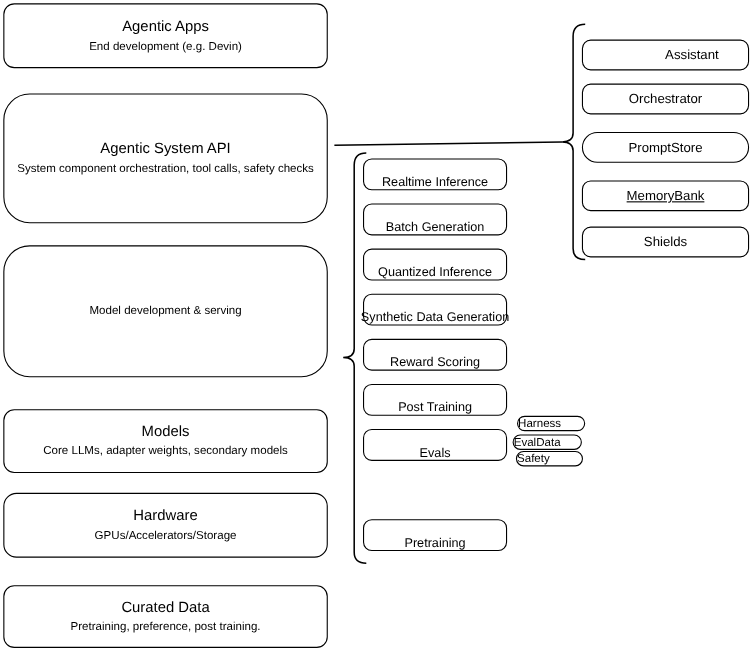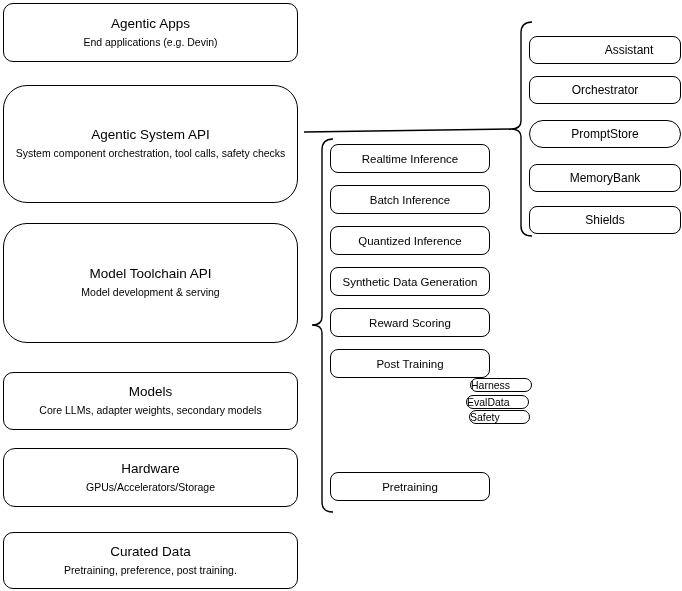--- a/index.html
+++ b/index.html
@@ -14,23 +14,23 @@
   .bigbox {
     position:absolute; left:3px; width:295px;
     border:1.5px solid #000000; background:#ffffff;
     display:flex; flex-direction:column; align-items:center; justify-content:center;
     text-align:center; gap:5px; z-index:2;
   }
   .bigbox .title { font-size:13.5px; line-height:1.1; }
   .bigbox .subtitle { font-size:10.5px; line-height:1.1; padding:0 6px; }
 
   .service {
-    position:absolute; left:330px; width:160px; height:29px;
+    position:absolute; left:330px; width:131px; height:29px;
     border:1.5px solid #000000; border-radius:8px; background:#ffffff;
-    display:flex; align-items:center; justify-content:center;
+    display:flex; align-items:flex-end; justify-content:center;
     font-size:11.5px; white-space:nowrap; z-index:2;
   }
   .component {
     position:absolute; left:529px; width:152px; height:28px;
     border:1.5px solid #000000; border-radius:8px; background:#ffffff;
     display:flex; align-items:center; justify-content:center;
     font-size:12px; white-space:nowrap; z-index:2;
   }
   .pill {
     position:absolute; height:14px;
@@ -45,30 +45,29 @@
 <div class="canvas">
 
   <svg class="overlay" width="682" height="591" viewBox="0 0 682 591">
     <path d="M 304 132 L 511 129"></path>
     <path d="M 333 139 Q 322 139 322 150 L 322 317 Q 322 325 312 325 Q 322 325 322 333 L 322 502 Q 322 512 333 512"></path>
     <path d="M 532 22 Q 521 22 521 33 L 521 121 Q 521 129 511 129 Q 521 129 521 137 L 521 226 Q 521 236 532 236"></path>
   </svg>
 
   <div class="bigbox" style="top:3px; height:59px; border-radius:10px;">
     <div class="title">Agentic Apps</div>
-    <div class="subtitle">End applications (e.g. Devin)</div>
+    <div class="subtitle">End development (e.g. Devin)</div>
   </div>
 
   <div class="bigbox" style="top:85px; height:118px; border-radius:24px;">
     <div class="title">Agentic System API</div>
     <div class="subtitle">System component orchestration, tool calls, safety checks</div>
   </div>
 
   <div class="bigbox" style="top:223px; height:120px; border-radius:24px;">
-    <div class="title">Model Toolchain API</div>
     <div class="subtitle">Model development &amp; serving</div>
   </div>
 
   <div class="bigbox" style="top:372px; height:58px; border-radius:10px;">
     <div class="title">Models</div>
     <div class="subtitle">Core LLMs, adapter weights, secondary models</div>
   </div>
 
   <div class="bigbox" style="top:448px; height:59px; border-radius:12px;">
     <div class="title">Hardware</div>
@@ -77,33 +76,36 @@
 
   <div class="bigbox" style="top:532px; height:57px; border-radius:10px;">
     <div class="title">Curated Data</div>
     <div class="subtitle">Pretraining, preference, post training.</div>
   </div>
 
   <div class="service" style="top:144px;">
     <span>Realtime Inference</span>
   </div>
   <div class="service" style="top:185px;">
-    <span>Batch Inference</span>
+    <span>Batch Generation</span>
   </div>
   <div class="service" style="top:226px;">
     <span>Quantized Inference</span>
   </div>
   <div class="service" style="top:267px;">
     <span>Synthetic Data Generation</span>
   </div>
   <div class="service" style="top:308px;">
     <span>Reward Scoring</span>
   </div>
   <div class="service" style="top:349px;">
     <span>Post Training</span>
+  </div>
+  <div class="service" style="top:390px;">
+    <span>Evals</span>
   </div>
   <div class="service" style="top:472px;">
     <span>Pretraining</span>
   </div>
 
   <div class="pill" style="left:470px; top:378px; width:62px;">
     <span>Harness</span>
   </div>
   <div class="pill" style="left:466px; top:395px; width:63px;">
     <span>EvalData</span>
@@ -114,20 +116,20 @@
 
   <div class="component" style="top:36px;padding-left:48px;">
     <span>Assistant</span>
   </div>
   <div class="component" style="top:76px;">
     <span>Orchestrator</span>
   </div>
   <div class="component" style="top:120px;border-radius:14px;">
     <span>PromptStore</span>
   </div>
-  <div class="component" style="top:164px;">
+  <div class="component" style="top:164px;text-decoration:underline;">
     <span>MemoryBank</span>
   </div>
   <div class="component" style="top:206px;">
     <span>Shields</span>
   </div>
 
 </div>
 
 </body></html>

